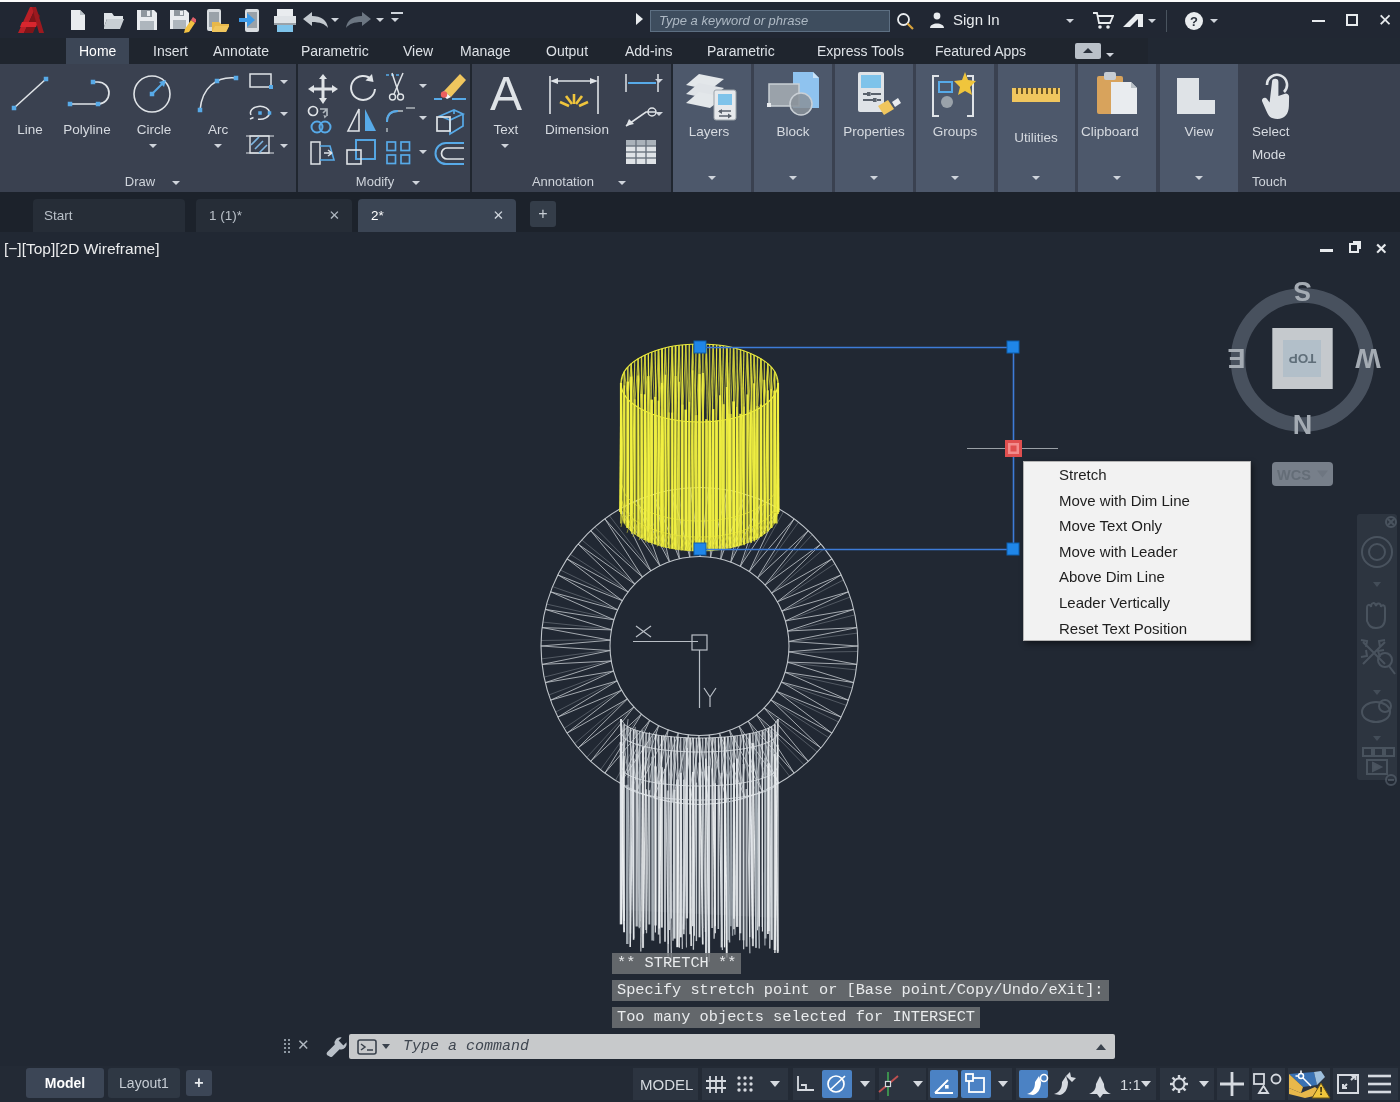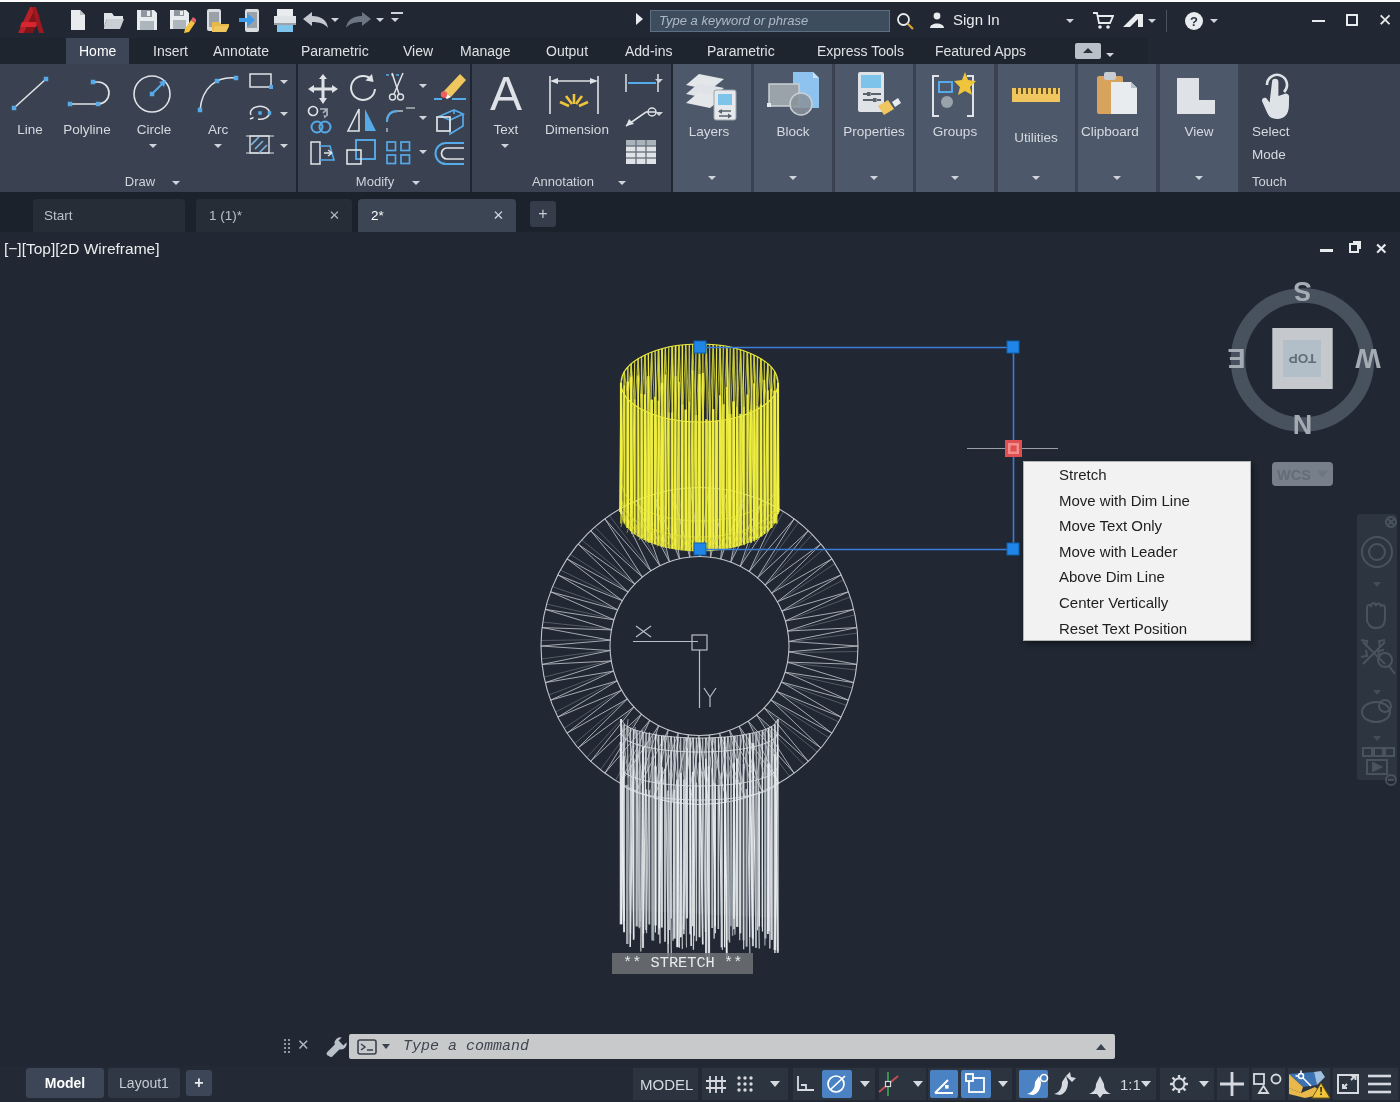--- a/index.html
+++ b/index.html
@@ -28,21 +28,21 @@
 #ftabs{left:0;top:192px;width:1400px;height:40px;background:#1c222b;}
 .ftab{position:absolute;top:7px;height:33px;border-radius:4px 4px 0 0;font-size:13.5px;color:#b9c0c8;}
 #vplabel{left:4px;top:240px;color:#ecedee;font-size:15.5px;}
 
 .wctl{color:#e8ebee;}
 
 #ctxmenu{left:1023px;top:461px;width:228px;height:180px;background:#f2f2f2;border:1px solid #b4b4b4;box-shadow:2px 3px 6px rgba(0,0,0,0.45);}
 #ctxmenu div{height:25.6px;line-height:25.6px;padding-left:35px;font-size:15px;color:#1e1e1e;}
 
 .chip{position:absolute;background:rgba(110,114,118,0.85);color:#e9ebed;
- font-family:"Liberation Mono",monospace;font-size:15.3px;height:21px;line-height:21px;padding:0 11px;}
+ font-family:"Liberation Mono",monospace;font-size:15.3px;height:21px;line-height:21px;padding:0 5px;}
 #cmdbar{left:349px;top:1034px;width:766px;height:25px;background:#c7c9cb;border-radius:2px;}
 
 #statusbar{left:0;top:1066px;width:1400px;height:36px;background:#232a35;}
 </style></head><body>
 <div id="app">
     <div id="titlebar" class="abs">
       <div class="abs" style="left:16px;top:4px;"><svg width="32" height="30" viewBox="0 0 32 30" style="">
           <path d="M2 27 L14 1 L20 1 L8 27 Z" fill="#b91f26"></path>
 <path d="M8 27 L19 3 L24 10 L17 27 Z" fill="#801418"></path>
 <path d="M6 16 L22 16 L20 21 L4 21 Z" fill="#d8262e"></path>
@@ -682,24 +682,26 @@
 <circle cx="36" cy="268" r="5"></circle>
         <line x1="33" y1="268" x2="39" y2="268"></line>
 </g>
     </svg>
     <div id="ctxmenu" class="abs">
       <div>Stretch</div>
       <div>Move with Dim Line</div>
       <div>Move Text Only</div>
       <div>Move with Leader</div>
       <div>Above Dim Line</div>
-      <div>Center Vertically</div>
+      <div>Leader Vertically</div>
       <div>Reset Text Position</div>
     </div>
     <div class="chip" style="left:612px;top:953px">** STRETCH **</div>
+    <div class="chip" style="left:612px;top:980px">Specify stretch point or [Base point/Copy/Undo/eXit]:</div>
+    <div class="chip" style="left:612px;top:1007px">Too many objects selected for INTERSECT</div>
     <div class="abs" style="left:283px;top:1038px;width:8px;height:16px;
 background-image:radial-gradient(#8f99a3 1px,transparent 1.2px);background-size:4px 4px;"></div>
     <div class="abs" style="left:297px;top:1036px;color:#aeb6bf;font-size:15px">✕</div>
     <svg class="abs" width="22" height="22" viewBox="0 0 22 22" style="left:326px;top:1036px">
 <path d="M2 18 L10 10 M13 13 L19 7 M10 4 L14 8" stroke="#c7cdd4" stroke-width="0" fill="none"></path>
 <path d="M3 20 a2.4 2.4 0 0 1 -1.7 -4.1 L8.8 8.4 a5.6 5.6 0 0 1 6.9 -6.9 L12.6 4.6 L17.4 9.4 L20.5 6.3 a5.6 5.6 0 0 1 -6.9 6.9 L6.1 20.7 a2.4 2.4 0 0 1 -3.1 -0.7 Z" fill="#b9c0c8"></path>
 </svg>
     <div id="cmdbar" class="abs"></div>
     <svg class="abs" width="20" height="16" viewBox="0 0 20 16" style="left:357px;top:1039px">
 <rect x="1" y="1" width="18" height="14" rx="2" fill="none" stroke="#3a424d" stroke-width="1.6"></rect>

